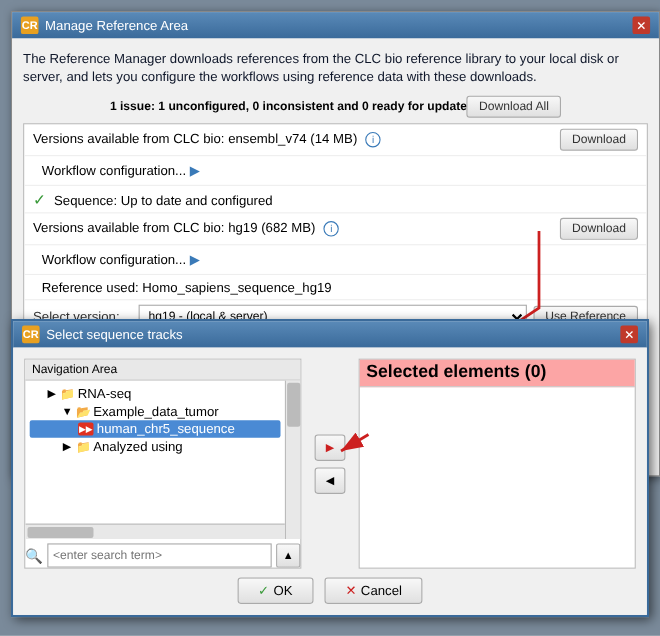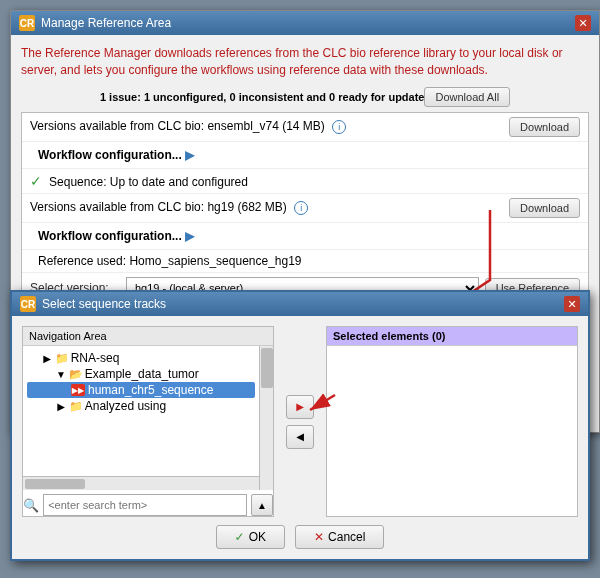--- a/index.html
+++ b/index.html
@@ -51,21 +51,21 @@
       justify-content: center;
       color: white;
       font-size: 11px;
       cursor: pointer;
     }
     .dialog-body {
       padding: 10px;
       background: #f0f0f0;
     }
     .info-text {
-      color: #b91c1c;
+      color: #0f172a;
       line-height: 1.4;
       margin-bottom: 8px;
     }
     .issues-bar {
       display: flex;
       align-items: center;
       justify-content: center;
       margin-bottom: 5px;
     }
     .issues-text { font-weight: bold; font-size: 11px; }
@@ -88,21 +88,21 @@
     .panel-row {
       padding: 4px 8px;
       display: flex;
       align-items: center;
       justify-content: flex-start;
       border-bottom: 1px solid #eee;
     }
     .panel-row:last-child { border-bottom: none; }
     .row-left { flex: 1; }
     .check-green { color: #3a9a3a; font-size: 14px; margin-right: 4px; }
-    .workflow-label { font-weight: bold; margin: 2px 0; }
+    .workflow-label { font-weight: normal; margin: 2px 0; }
     .indent { padding-left: 16px; }
     .info-icon {
       display: inline-flex;
       align-items: center;
       justify-content: center;
       width: 14px;
       height: 14px;
       border-radius: 50%;
       border: 1px solid #3a7ab8;
       color: #3a7ab8;
@@ -286,25 +286,25 @@
       font-size: 12px;
     }
 
     .selected-panel {
       flex: 1;
       border: 1px solid #bbb;
       background: white;
       min-height: 150px;
     }
     .selected-panel-header {
-      background: #c4b5fd;
+      background: #fca5a5;
       padding: 3px 6px;
       font-weight: bold;
       border-bottom: 1px solid #ccc;
-      font-size: 11px;
+      font-size: 16px;
     }
 
     .search-row {
       display: flex;
       align-items: center;
       gap: 4px;
       padding: 4px 0 0 0;
     }
     .search-icon-label { color: #666; font-size: 13px; }
     .search-input {

